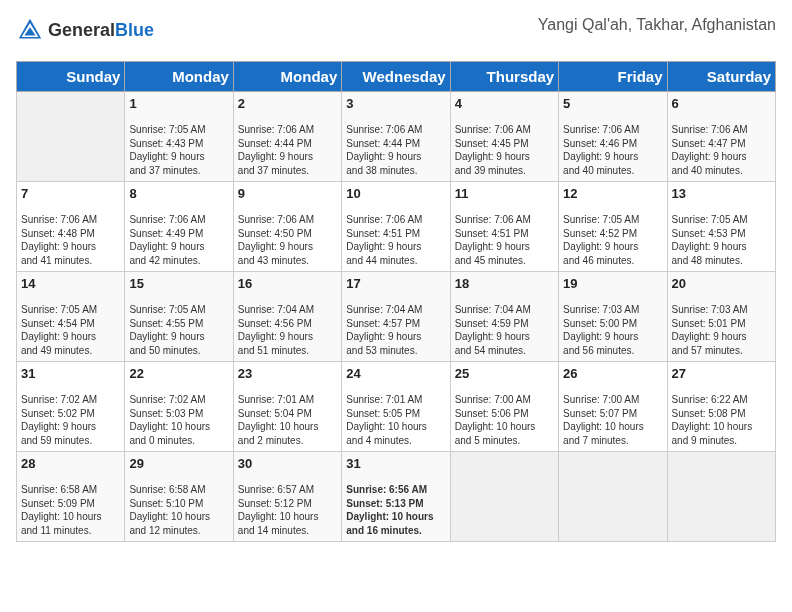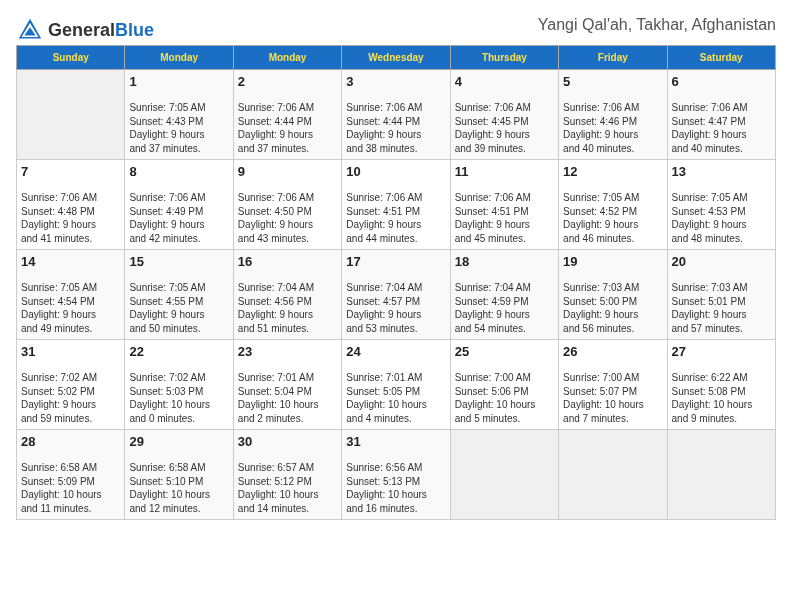--- a/index.html
+++ b/index.html
@@ -7,21 +7,21 @@
       font-family: Arial, sans-serif;
       background: #fff;
       width: 792px;
       min-height: 612px;
       padding: 16px;
     }
     .header-area {
       display: flex;
       justify-content: space-between;
       align-items: flex-start;
-      margin-bottom: 1px;
+      margin-bottom: 17px;
     }
     .logo {
       display: flex;
       align-items: center;
       gap: 4px;
     }
     .logo-text-general {
       font-size: 18px;
       font-weight: bold;
       color: #333;
@@ -48,25 +48,25 @@
       font-size: 16px;
       color: #555;
     }
     table {
       width: 100%;
       border-collapse: collapse;
       table-layout: fixed;
     }
     thead tr th {
       background-color: #1a6fc4;
-      color: #fde047;
-      font-size: 10px;
+      color: #ffffff;
+      font-size: 15px;
       font-weight: bold;
       padding: 6px 4px;
-      text-align: center;
+      text-align: right;
       border: 1px solid #aaa;
     }
     tbody tr td {
       vertical-align: top;
       border: 1px solid #ccc;
       padding: 4px 4px 4px 4px;
       font-size: 10.5px;
       color: #333;
       height: 88px;
       background: #fff;
@@ -341,21 +341,21 @@
         </td>
         <td>
           <span class="day-number">30</span>
           <div class="cell-text" style="white-space: pre-line;">Sunrise: 6:57 AM
 Sunset: 5:12 PM
 Daylight: 10 hours
 and 14 minutes.</div>
         </td>
         <td>
           <span class="day-number">31</span>
-          <div class="cell-text" style="white-space: pre-line;">Sunrise: 6:56 AM
+          <div class="cell-text" style="white-space: pre-line; font-weight: bold;">Sunrise: 6:56 AM
 Sunset: 5:13 PM
 Daylight: 10 hours
 and 16 minutes.</div>
         </td>
         <td class="empty-cell"></td>
         <td class="empty-cell"></td>
         <td class="empty-cell"></td>
       </tr>
     </tbody>
 </table>

